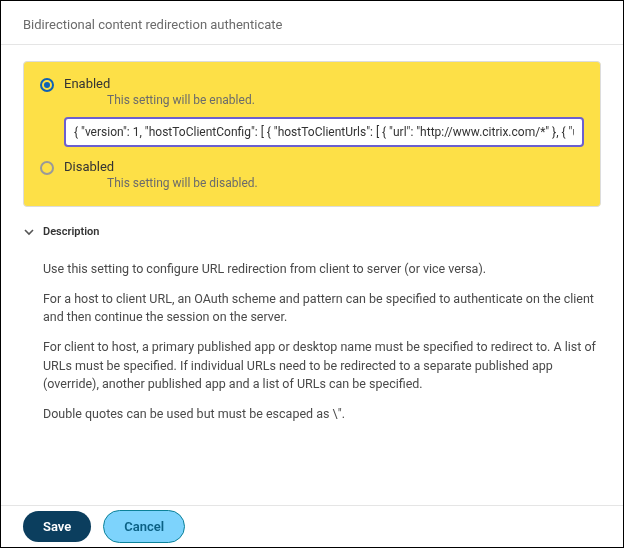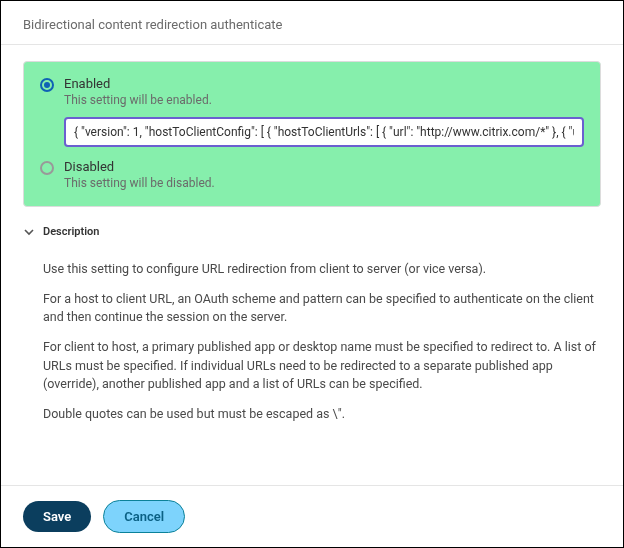--- a/index.html
+++ b/index.html
@@ -32,21 +32,21 @@
       color: #6b6b6b;
     }
     .content {
       padding: 0 22px;
       height: calc(100% - 72px - 62px);
       overflow: hidden;
     }
     .panel {
       border: 1px solid #dcdcdc;
       border-radius: 4px;
-      background: #86efac;
+      background: #fde047;
       padding: 14px 16px;
       margin-top: 16px;
     }
     .radio-row {
       display: flex;
       align-items: flex-start;
       margin-bottom: 2px;
     }
     .radio-outer {
       width: 14px;
@@ -75,20 +75,21 @@
       margin-left: 10px;
     }
     .radio-label {
       font-size: 13px;
       color: #333;
     }
     .radio-desc {
       font-size: 12px;
       color: #6b6b6b;
       margin-top: 2px;
+      margin-left: 43px;
     }
     .value-input-wrapper {
       margin: 10px 0 12px 24px;
     }
     .value-input {
       width: 100%;
       padding: 6px 8px;
       font-size: 12px;
       border: 2px solid #6b5fd0;
       border-radius: 4px;
@@ -151,21 +152,21 @@
       line-height: 1.45;
     }
     .desc-body p {
       margin-bottom: 12px;
     }
     .footer {
       position: absolute;
       bottom: 0;
       left: 0;
       right: 0;
-      padding: 14px 22px;
+      padding: 4px 22px;
       border-top: 1px solid #e5e5e5;
       display: flex;
       align-items: center;
       background: #fff;
     }
     .page-wrapper {
       position: relative;
       width: 100%;
       height: 100%;
     }

